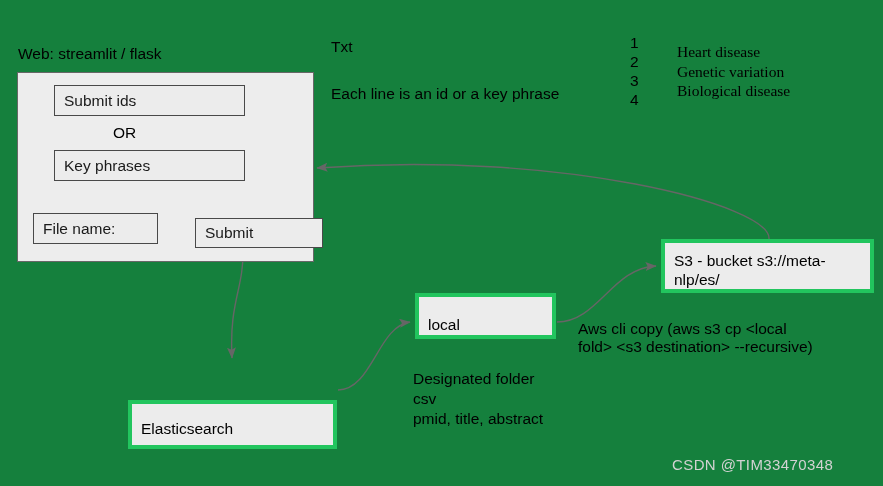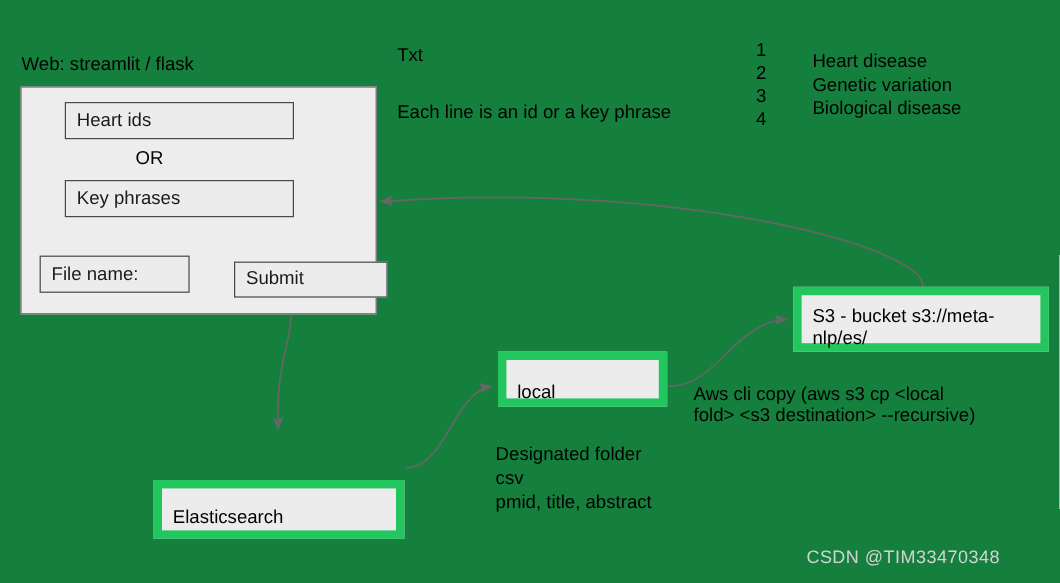--- a/index.html
+++ b/index.html
@@ -23,21 +23,21 @@
     left: 0;
     top: 0;
     width: 883px;
     height: 486px;
     pointer-events: none;
   }
   .box {
     position: absolute;
     box-sizing: border-box;
     background: #ececec;
-    border: 7px solid #22c55e;
+    border: 4px solid #22c55e;
   }
   .panel {
     background: #ededed;
     border: 1px solid #676767;
   }
   .field {
     position: absolute;
     box-sizing: border-box;
     background: #ececec;
     border: 1px solid #494949;
@@ -106,42 +106,42 @@
 
     <path d="M557,322 C598,322 612,268 656,266" fill="none" stroke="#666666" stroke-width="1.4" marker-end="url(#arrowhead)"></path>
 
     <path d="M769,239 C772,205 560,150 317,168" fill="none" stroke="#666666" stroke-width="1.4" marker-end="url(#arrowhead)"></path>
   </svg>
 
   <div class="free-text" style="left:18px; top:44px;">Web: streamlit / flask</div>
 
   <div class="box panel" style="left:17px; top:72px; width:297px; height:190px;"></div>
 
-  <div class="field" style="left:54px; top:85px; width:191px; height:31px;">Heart ids</div>
+  <div class="field" style="left:54px; top:85px; width:191px; height:31px;">Submit ids</div>
 
   <div class="boxlabel" style="left:113px; top:123px;">OR</div>
 
   <div class="field" style="left:33px; top:213px; width:125px; height:31px;">File name:</div>
 
   <div class="field" style="left:54px; top:150px; width:191px; height:31px;">Key phrases</div>
 
   <div class="field" style="left:180px; top:218px; width:128px; height:30px;margin-left:15px;">Submit</div>
 
   <div class="free-text" style="left:331px; top:37px;">Txt</div>
 
   <div class="free-text" style="left:331px; top:84px;">Each line is an id or a key phrase</div>
 
   <div class="numcol" style="left:630px; top:33px;">
     <div>1</div>
     <div>2</div>
     <div>3</div>
     <div>4</div>
   </div>
 
-  <div class="itemcol" style="left:677px; top:42px;">
+  <div class="itemcol" style="left:677px; top:42px;font-family:Liberation Serif, serif;">
     <div>Heart disease</div>
     <div>Genetic variation</div>
     <div>Biological disease</div>
   </div>
 
 
   <div class="box" style="left:661px; top:239px; width:213px; height:54px;">
     <div class="boxlabel" style="left:9px; top:8px; width:196px; position:absolute;">S3 - bucket s3://meta-nlp/es/</div>
   </div>
 

